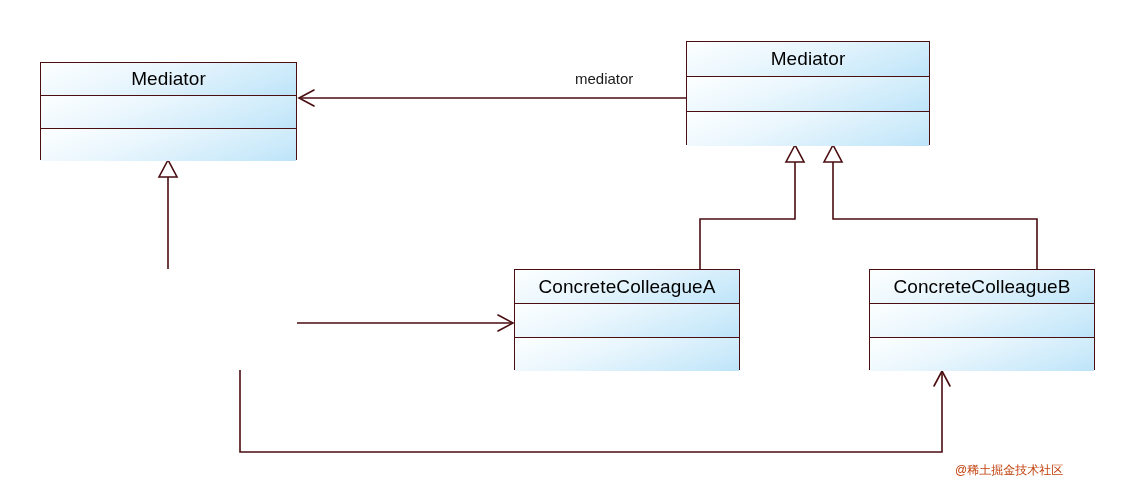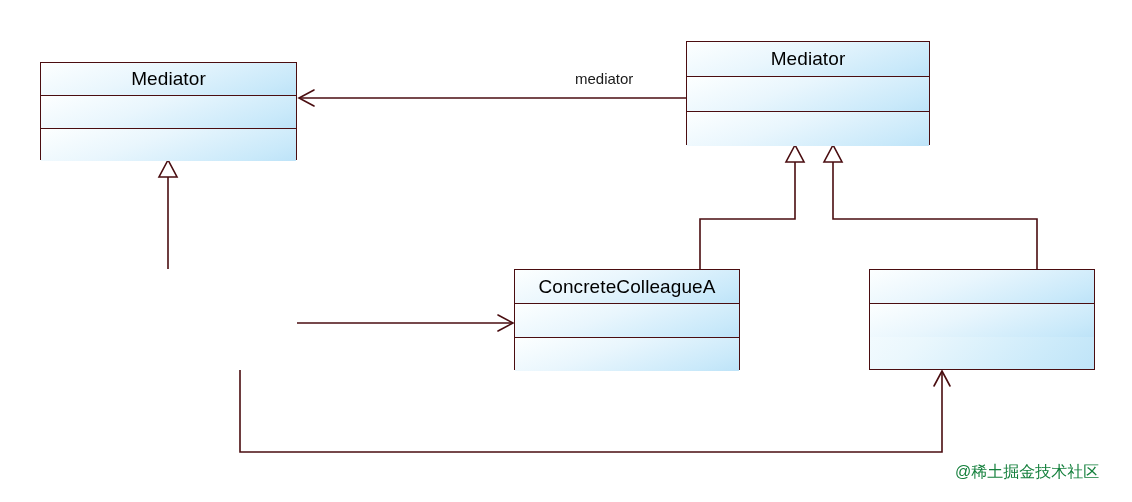--- a/index.html
+++ b/index.html
@@ -54,22 +54,22 @@
   .edge-label {
     position: absolute;
     color: #1a1a1a;
     font-size: 15px;
     font-family: "Liberation Sans", sans-serif;
     white-space: nowrap;
     background: transparent;
   }
   .watermark {
     position: absolute;
-    color: #15803d;
-    font-size: 16px;
+    color: #c2410c;
+    font-size: 12px;
     font-family: "Liberation Sans", sans-serif;
     white-space: nowrap;
     user-select: none;
   }
 </style>
 </head>
 <body>
 
 <div id="canvas">
 
@@ -119,20 +119,21 @@
   </div>
 
 
   <div class="uml-class-box" style="left:514px; top:269px; width:226px; height:101px;">
     <div class="uml-compartment uml-class-name" style="height:34px;">ConcreteColleagueA</div>
     <div class="uml-compartment" style="height:34px;"></div>
     <div class="uml-compartment" style="height:33px;"></div>
   </div>
 
   <div class="uml-class-box" style="left:869px; top:269px; width:226px; height:101px;">
+    <div class="uml-compartment uml-class-name" style="height:34px;">ConcreteColleagueB</div>
     <div class="uml-compartment" style="height:34px;"></div>
     <div class="uml-compartment" style="height:33px;"></div>
   </div>
 
   <div class="edge-label" style="left:575px; top:70px;">mediator</div>
 
   <div class="watermark" style="left:955px; top:462px;">@稀土掘金技术社区</div>
 
 </div>
 

